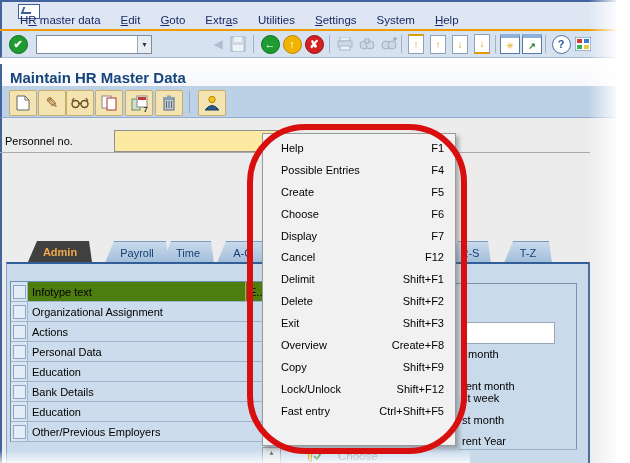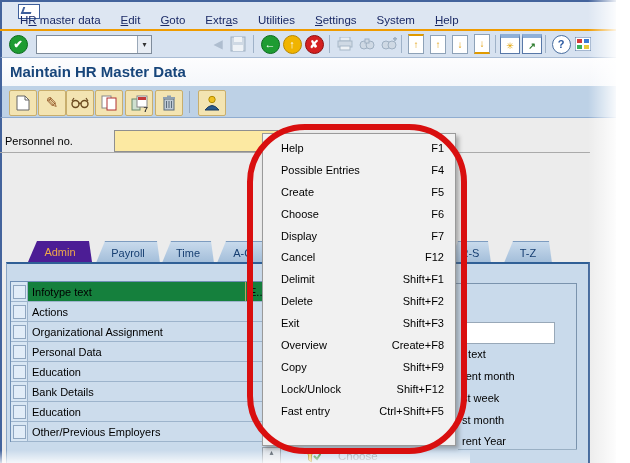--- a/index.html
+++ b/index.html
@@ -23,44 +23,44 @@
   .sep{position:absolute;top:4px;width:1px;height:18px;background:#9fb2c8;}
   .cmdfield{position:absolute;left:34px;top:4px;width:114px;height:17px;background:#fff;border:1px solid #7f8c9b;display:flex;}
   .cmdfield input{flex:1;border:0;outline:0;font-size:11px;background:transparent;min-width:0;}
   .cmd-drop{width:13px;height:100%;background:#e8edf4;border-left:1px solid #9aa8b8;display:flex;align-items:center;justify-content:center;font-size:8px;color:#333;}
   .disabled-glyph{color:#aebdcf;}
   .pagebtn{width:14px;height:17px;background:#fff;border:1px solid #8ea2b8;display:flex;align-items:center;justify-content:center;font-size:10px;color:#e09a00;font-weight:bold;}
   .bar-top{border-top:2px solid #e09a00;}
   .bar-bot{border-bottom:2px solid #e09a00;}
   .winicon{width:18px;height:15px;background:#fff;border:1px solid #5878a8;border-top:4px solid #8fb0d8;display:flex;align-items:center;justify-content:center;font-size:9px;}
   
-  .titlebar{left:0;top:58px;width:616px;height:40px;background:linear-gradient(#fdfdfe,#f1f4f9);border-left:2px solid #43639c;border-bottom:2px solid #6e94c4;box-sizing:border-box;}
+  .titlebar{left:0;top:64px;width:616px;height:40px;background:linear-gradient(#fdfdfe,#f1f4f9);border-left:2px solid #43639c;border-bottom:2px solid #6e94c4;box-sizing:border-box;}
   .title-text{left:8px;top:5px;font-size:15px;font-weight:bold;color:#17457a;}
   
   .apptoolbar{left:0;top:86px;width:616px;height:32px;background:#bdd1e6;border-left:2px solid #43639c;border-bottom:1px solid #90add0;box-sizing:border-box;}
   .abtn{position:absolute;top:4px;width:26px;height:24px;background:#f3e4b2;border:1px solid #c8ae6d;border-radius:2px;display:flex;align-items:center;justify-content:center;}
   .asep{position:absolute;top:5px;width:1px;height:22px;background:#96abc4;}
   
   .workarea{left:0;top:118px;width:616px;height:345px;background:#ececec;border-left:2px solid #43639c;box-sizing:border-box;}
   .pers-label{left:5px;top:135px;font-size:11px;color:#000;}
   .pers-input{left:114px;top:130px;width:158px;height:18px;background:#fce9a2;border:1px solid #8f8f8f;}
   .pers-line{left:0;top:152px;width:590px;height:1px;background:#aaaaaa;}
   
   .tab{position:absolute;top:241px;height:21px;display:flex;align-items:center;justify-content:center;font-size:11px;clip-path:polygon(9px 0,calc(100% - 3px) 0,100% 100%,0 100%);}
   .tab-inactive{background:linear-gradient(#c8daec,#a2bdd9);color:#173f72;border-top:1px solid #7d9cc0;}
-  .tab-active{background:#4c1d95;color:#efa94a;font-weight:normal;}
+  .tab-active{background:#404040;color:#efa94a;font-weight:bold;}
   .panel{left:6px;top:262px;width:584px;height:201px;background:#c9daeb;border-top:2px solid #2f5f96;border-right:2px solid #44699c;border-left:1px solid #8aa5c4;box-sizing:border-box;}
   
   .itable{left:10px;top:281px;width:259px;border:1px solid #6f8fb5;border-bottom:0;font-size:11px;}
   .trow{display:flex;height:20px;box-sizing:border-box;border-bottom:1px solid #9db4cc;}
   .sel{width:17px;background:#d8e6f3;border-right:1px solid #9db4cc;box-sizing:border-box;display:flex;align-items:center;justify-content:center;}
   .sel:after{content:"";width:11px;height:12px;background:#e2edf8;border:1px solid #8fa6c0;}
   .cell-main{width:218px;display:flex;align-items:center;padding-left:4px;box-sizing:border-box;background:#ccdcec;color:#000;}
   .cell-e{flex:1;display:flex;align-items:center;padding-left:3px;background:#ccdcec;}
-  .hdr .cell-main,.hdr .cell-e{background:#15803d;border-right:1px solid #b9a463;}
+  .hdr .cell-main,.hdr .cell-e{background:#4d7c0f;border-right:1px solid #b9a463;}
   
   .gb-line{background:#7a93ad;}
   .p-input{left:465px;top:322px;width:84px;height:18px;background:#fff;border:1px solid #98a8b8;}
   .frag{position:absolute;left:462px;font-size:11px;color:#000;white-space:nowrap;}
   
   .scrollbtn{left:262px;top:447px;width:17px;height:16px;background:#dde2e8;border:1px solid #98a2ac;display:flex;align-items:flex-start;justify-content:center;font-size:8px;color:#4a5560;}
   .choose-label{left:338px;top:450px;font-size:11.5px;color:#8a9098;}
   
   .ctx{left:262px;top:133px;width:194px;height:313px;background:#f1f1f1;border:1px solid #9a9a9a;box-shadow:3px 3px 4px rgba(90,90,90,.45);box-sizing:border-box;padding-top:3px;z-index:20;}
   .ctx-item{height:21.9px;display:flex;align-items:center;padding:0 11px 0 18px;font-size:11px;color:#000;cursor:default;}
@@ -229,21 +229,21 @@
   </div>
 
   <div class="abs workarea"></div>
   <div class="abs pers-label">Personnel no.</div>
   <input class="abs pers-input" value="" style="">
   <div class="abs pers-line"></div>
 
   <div class="abs tab tab-active" style="left:28px;width:64px">
       <span>Admin</span>
     </div>
-  <div class="abs tab tab-inactive" style="left:96px;width:64px">
+  <div class="abs tab tab-inactive" style="left:105px;width:64px">
       <span>Payroll</span>
     </div>
   <div class="abs tab tab-inactive" style="left:162px;width:52px">
       <span>Time</span>
     </div>
   <div class="abs tab tab-inactive" style="left:217px;width:52px">
       <span>A-G</span>
     </div>
   <div class="abs tab tab-inactive" style="left:449px;width:42px">
       <span>R-S</span>
@@ -254,26 +254,26 @@
   <div class="abs panel"></div>
 
   <div class="abs itable">
     <div class="trow hdr">
       <div class="sel"></div>
       <div class="cell-main">Infotype text</div>
       <div class="cell-e">E..</div>
     </div>
     <div class="trow">
         <div class="sel"></div>
+        <div class="cell-main">Organizational Assignment</div>
+        <div class="cell-e"></div>
+      </div>
+    <div class="trow">
+        <div class="sel"></div>
         <div class="cell-main">Actions</div>
-        <div class="cell-e"></div>
-      </div>
-    <div class="trow">
-        <div class="sel"></div>
-        <div class="cell-main">Organizational Assignment</div>
         <div class="cell-e"></div>
       </div>
     <div class="trow">
         <div class="sel"></div>
         <div class="cell-main">Personal Data</div>
         <div class="cell-e"></div>
       </div>
     <div class="trow">
         <div class="sel"></div>
         <div class="cell-main">Education</div>
@@ -293,22 +293,22 @@
         <div class="sel"></div>
         <div class="cell-main">Other/Previous Employers</div>
         <div class="cell-e"></div>
       </div>
   </div>
 
   <div class="abs gb-line" style="left:455px;top:283px;width:122px;height:1px"></div>
   <div class="abs gb-line" style="left:576px;top:283px;width:1px;height:167px"></div>
   <div class="abs gb-line" style="left:458px;top:449px;width:119px;height:1px;background:#9ab0c4"></div>
   <input class="abs p-input" value="" style="">
-  <span class="frag" style="top:348px">r.text</span>
-  <span class="frag" style="top:370px">rent month</span>
+  <span class="frag" style="top:348px">r.month</span>
+  <span class="frag" style="top:380px">rent month</span>
   <span class="frag" style="top:392px">st week</span>
   <span class="frag" style="top:414px">st month</span>
   <span class="frag" style="top:435px">rent Year</span>
 
   <div class="abs scrollbtn">
       <span>▴</span>
     </div>
   <div class="abs" style="left:303px;top:448px">
     <svg width="18" height="15" viewBox="0 0 18 15">
         <path d="M1 1 h12 l-4.5 6 v7 l-3 -2 v-5 z" fill="#f0c840" stroke="#a08000"></path>

